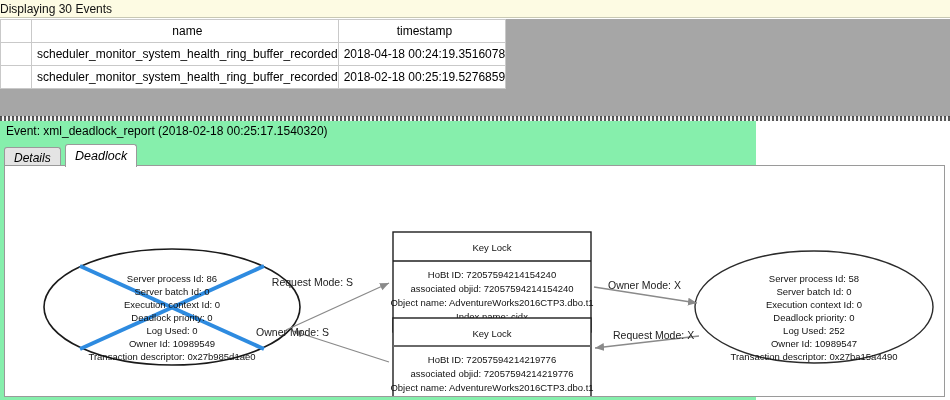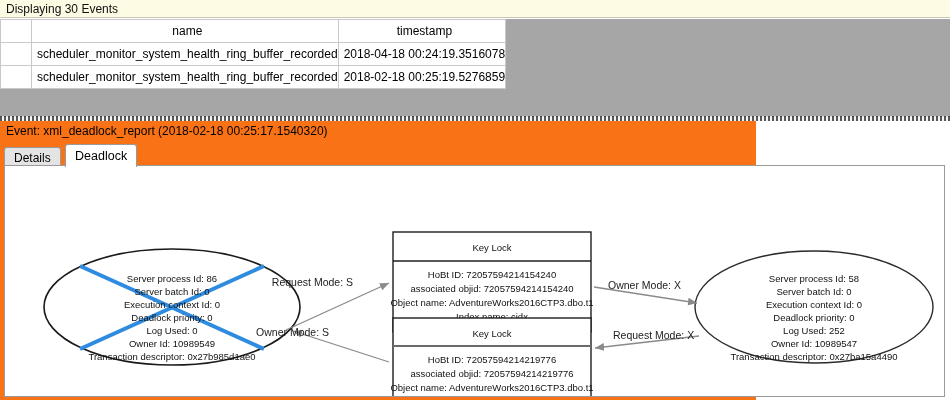--- a/index.html
+++ b/index.html
@@ -9,21 +9,21 @@
     font-size:12px;color:#000;background:#ffffff;
   }
   #app{position:relative;width:950px;height:400px;}
 
   
   .status-strip{
     position:absolute;left:0;top:0;width:950px;height:18px;
     background:#fdfbe3;border-bottom:1px solid #c8c8b4;
     display:flex;align-items:center;box-sizing:border-box;
   }
-  .status-strip .label{padding-left:6px;font-size:12px;color:#101010;line-height:1;}
+  .status-strip .label{font-size:12px;color:#101010;line-height:1;}
 
   
   .grid{
     position:absolute;left:0;top:19px;width:950px;height:98px;
     background:#a6a6a6;box-sizing:border-box;
     border-bottom:1px solid #9a9a9a;
   }
   .grid table{border-collapse:collapse;table-layout:fixed;background:#ffffff;}
   .grid td,.grid th{
     border:1px solid #c9c9c9;
@@ -52,26 +52,26 @@
   .splitter{
     position:absolute;left:0;top:116px;width:950px;height:5px;
     background:
       repeating-linear-gradient(90deg,#3a3a3a 0 2px,#f0f0f0 2px 4px);
     opacity:.85;
   }
 
   
   .detail-pane{
     position:absolute;left:0;top:121px;width:756px;height:279px;
-    background:#f97316;box-sizing:border-box;
+    background:#86efac;box-sizing:border-box;
   }
   .event-title{
     position:absolute;left:6px;top:3px;font-size:12px;color:#000;
   }
-  .tabstrip{position:absolute;left:4px;top:23px;height:21px;}
+  .tabstrip{position:absolute;left:4px;top:23px;height:21px;font-style:italic;}
   .tab{
     display:inline-block;height:20px;line-height:20px;
     padding:0 9px;font-size:12px;color:#000;
     border:1px solid #9a9a9a;border-bottom:none;
     background:#e4e4e4;border-radius:3px 3px 0 0;
     box-sizing:border-box;margin-right:1px;position:relative;top:2px;
     cursor:default;
   }
   .tab.active{
     background:#ffffff;height:23px;line-height:22px;top:0;

